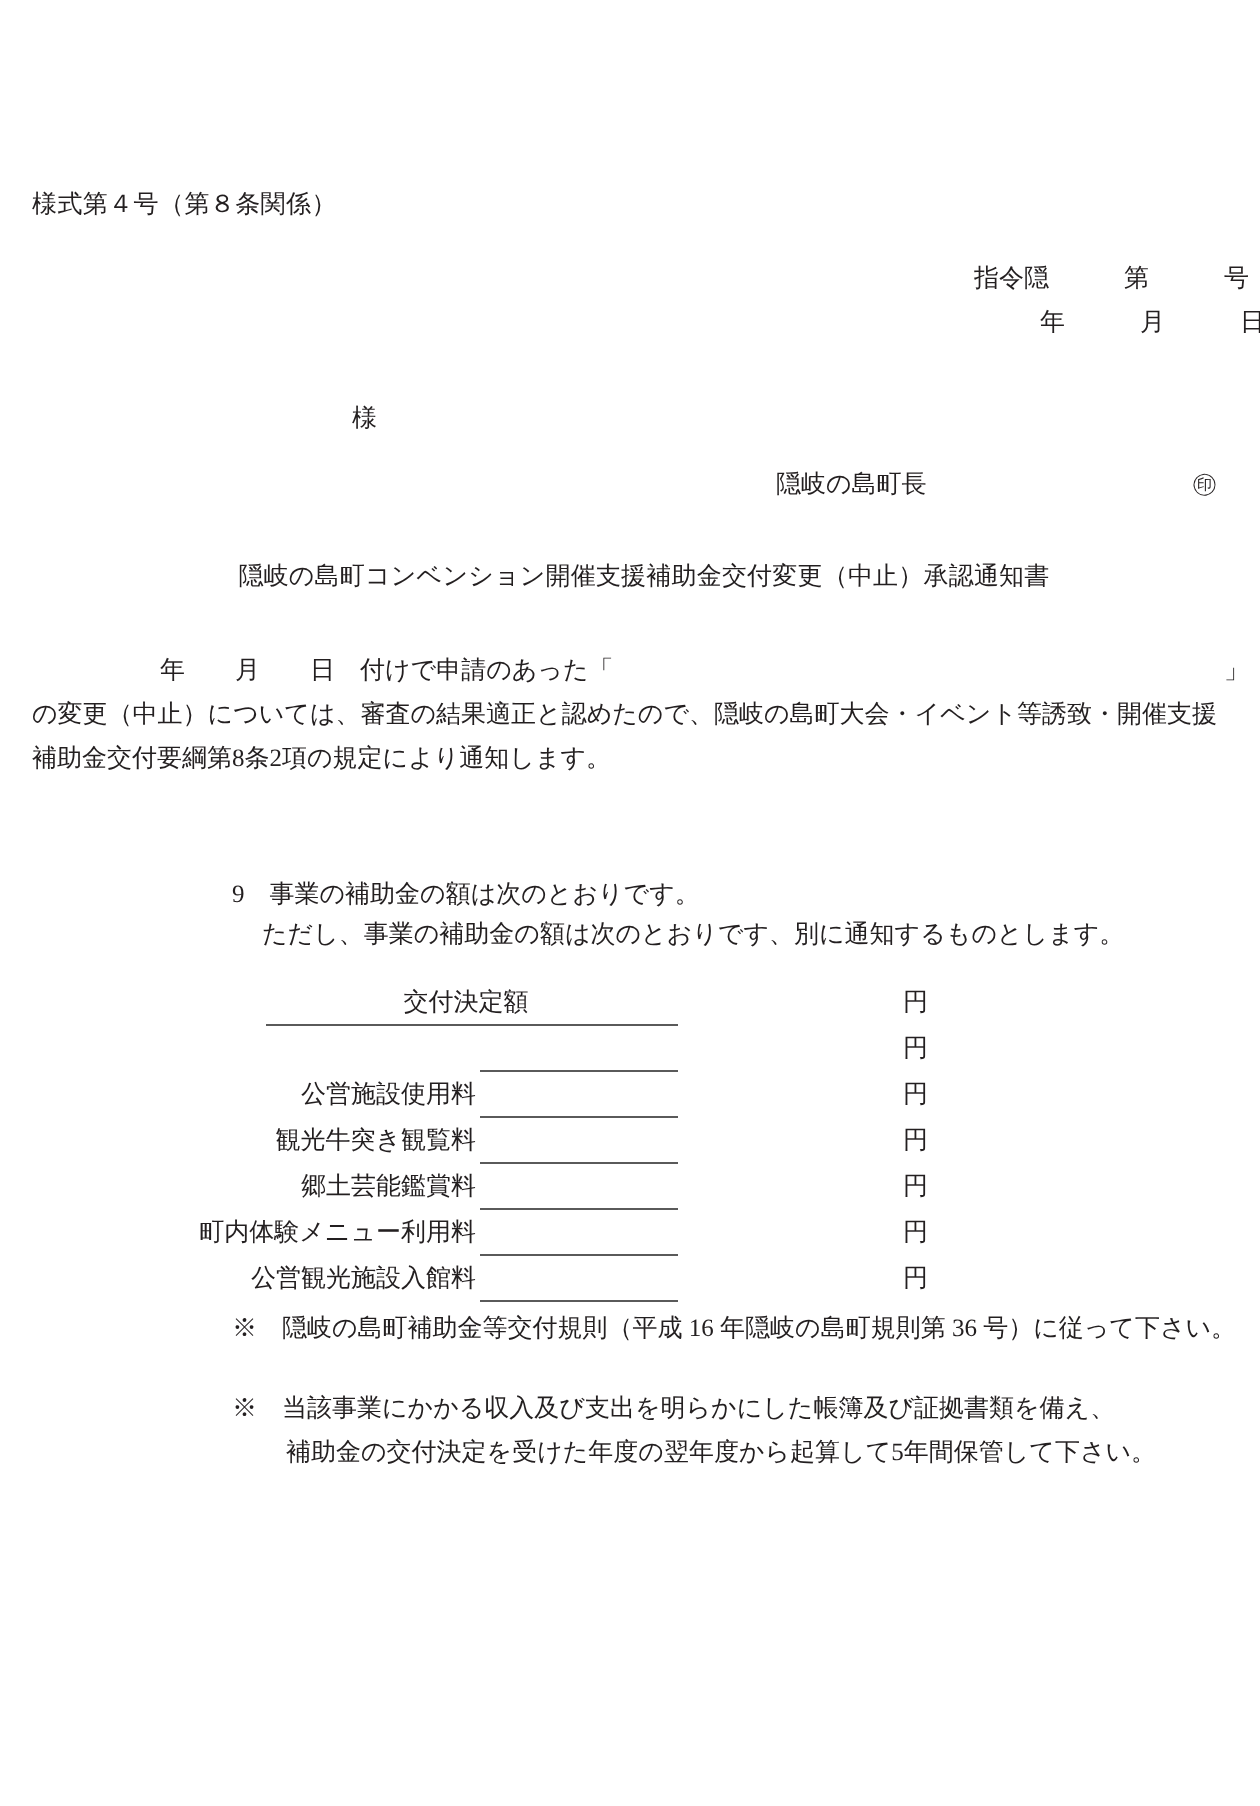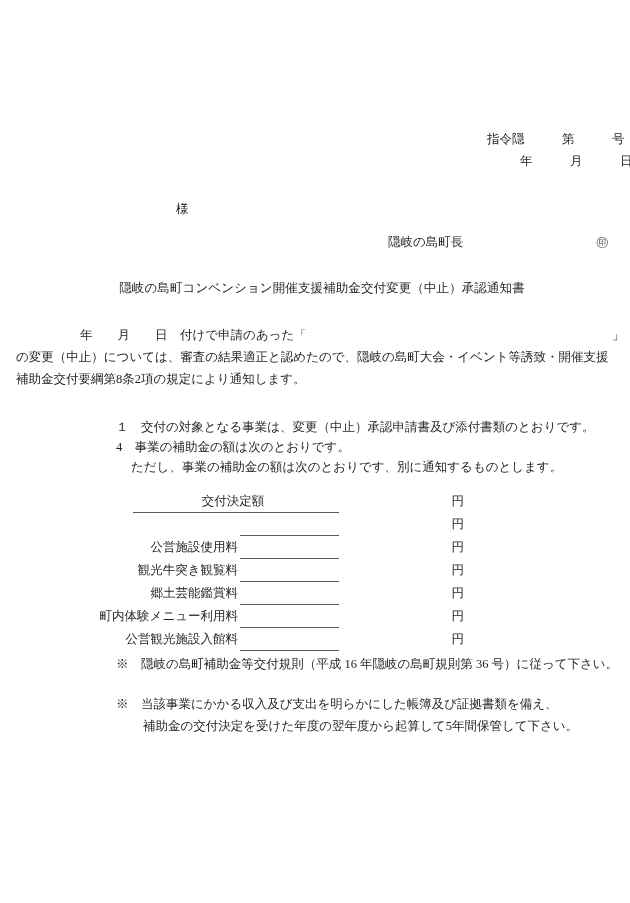--- a/index.html
+++ b/index.html
@@ -112,37 +112,37 @@
   .note { position: absolute; font-size: 12.5px; white-space: pre; }
   .note-1  { left: 116px; top: 655px; }
   .note-2a { left: 116px; top: 695px; }
   .note-2b { left: 143px; top: 717px; }
 </style>
 </head>
 <body>
 
 <div class="page">
 
+  <div class="t form-no">様式第４号（第８条関係）</div>
 
   <div class="t doc-no">指令隠　　　第　　　号</div>
   <div class="t doc-date">年　　　月　　　日</div>
 
   <div class="t addressee">様</div>
   <div class="t issuer">隠岐の島町長</div>
   <div class="t seal">㊞</div>
 
   <div class="t doc-title">隠岐の島町コンベンション開催支援補助金交付変更（中止）承認通知書</div>
 
   <div class="t body-l1">年　　月　　日　付けで申請のあった「</div>
   <div class="t body-l1-end">」</div>
   <div class="t body-l2">の変更（中止）については、審査の結果適正と認めたので、隠岐の島町大会・イベント等誘致・開催支援</div>
   <div class="t body-l3">補助金交付要綱第8条2項の規定により通知します。</div>
 
-  <div class="t item-1">１　交付の対象となる事業は、変更（中止）承認申請書及び添付書類のとおりです。</div>
-  <div class="t item-2">4　事業の補助金の額は次のとおりです。</div>
+  <div class="t item-2">9　事業の補助金の額は次のとおりです。</div>
   <div class="t item-2b">ただし、事業の補助金の額は次のとおりです、別に通知するものとします。</div>
 
   <div class="amount-table">
       <div class="amt-row head">
         <div class="amt-label">交付決定額</div>
         <div class="amt-unit">円</div>
         <div class="amt-rule"></div>
       </div>
       <div class="amt-row detail">
         <div class="amt-unit">円</div>

